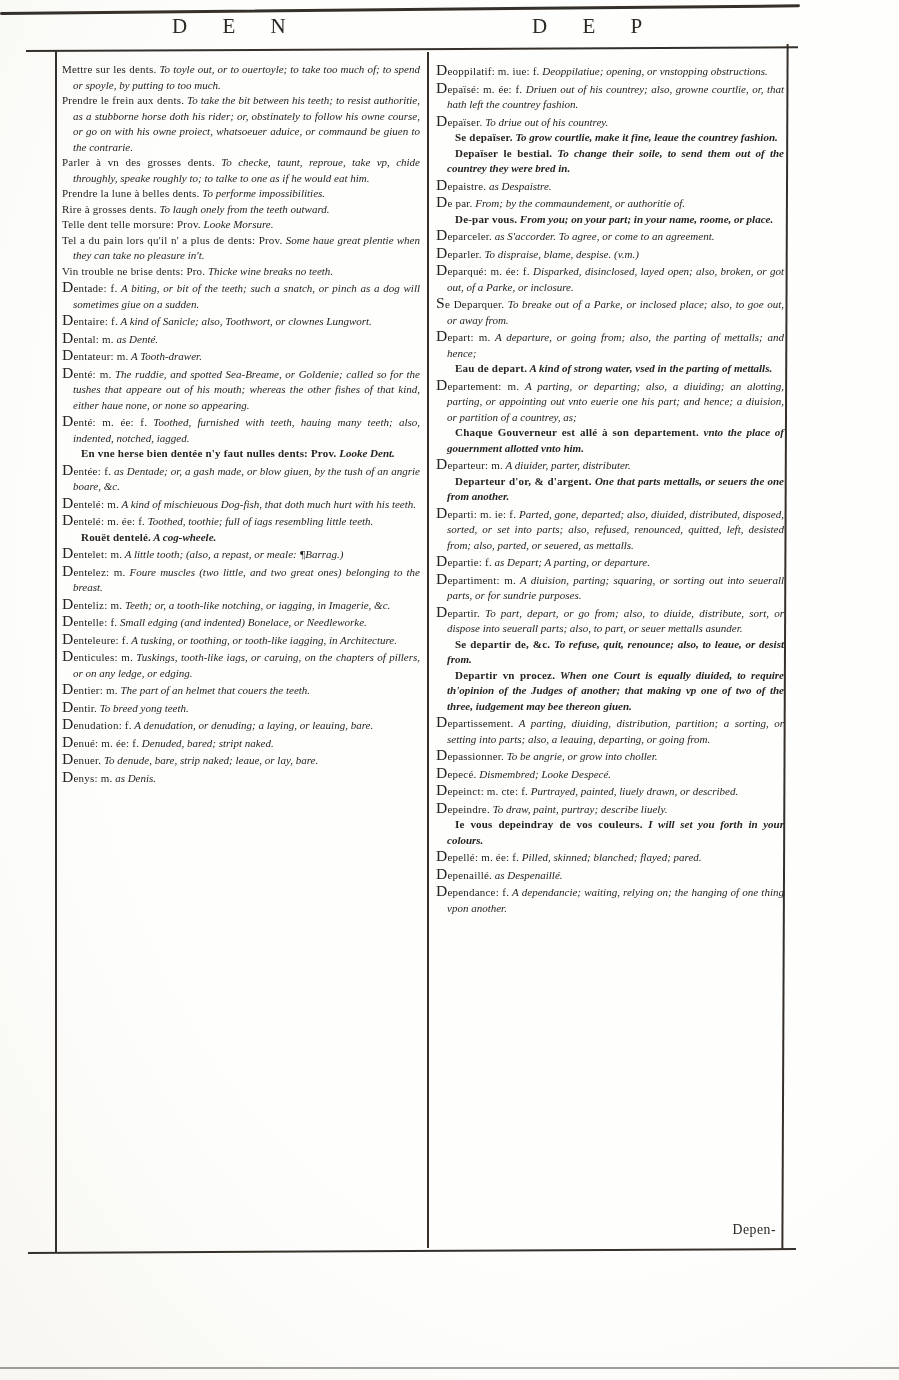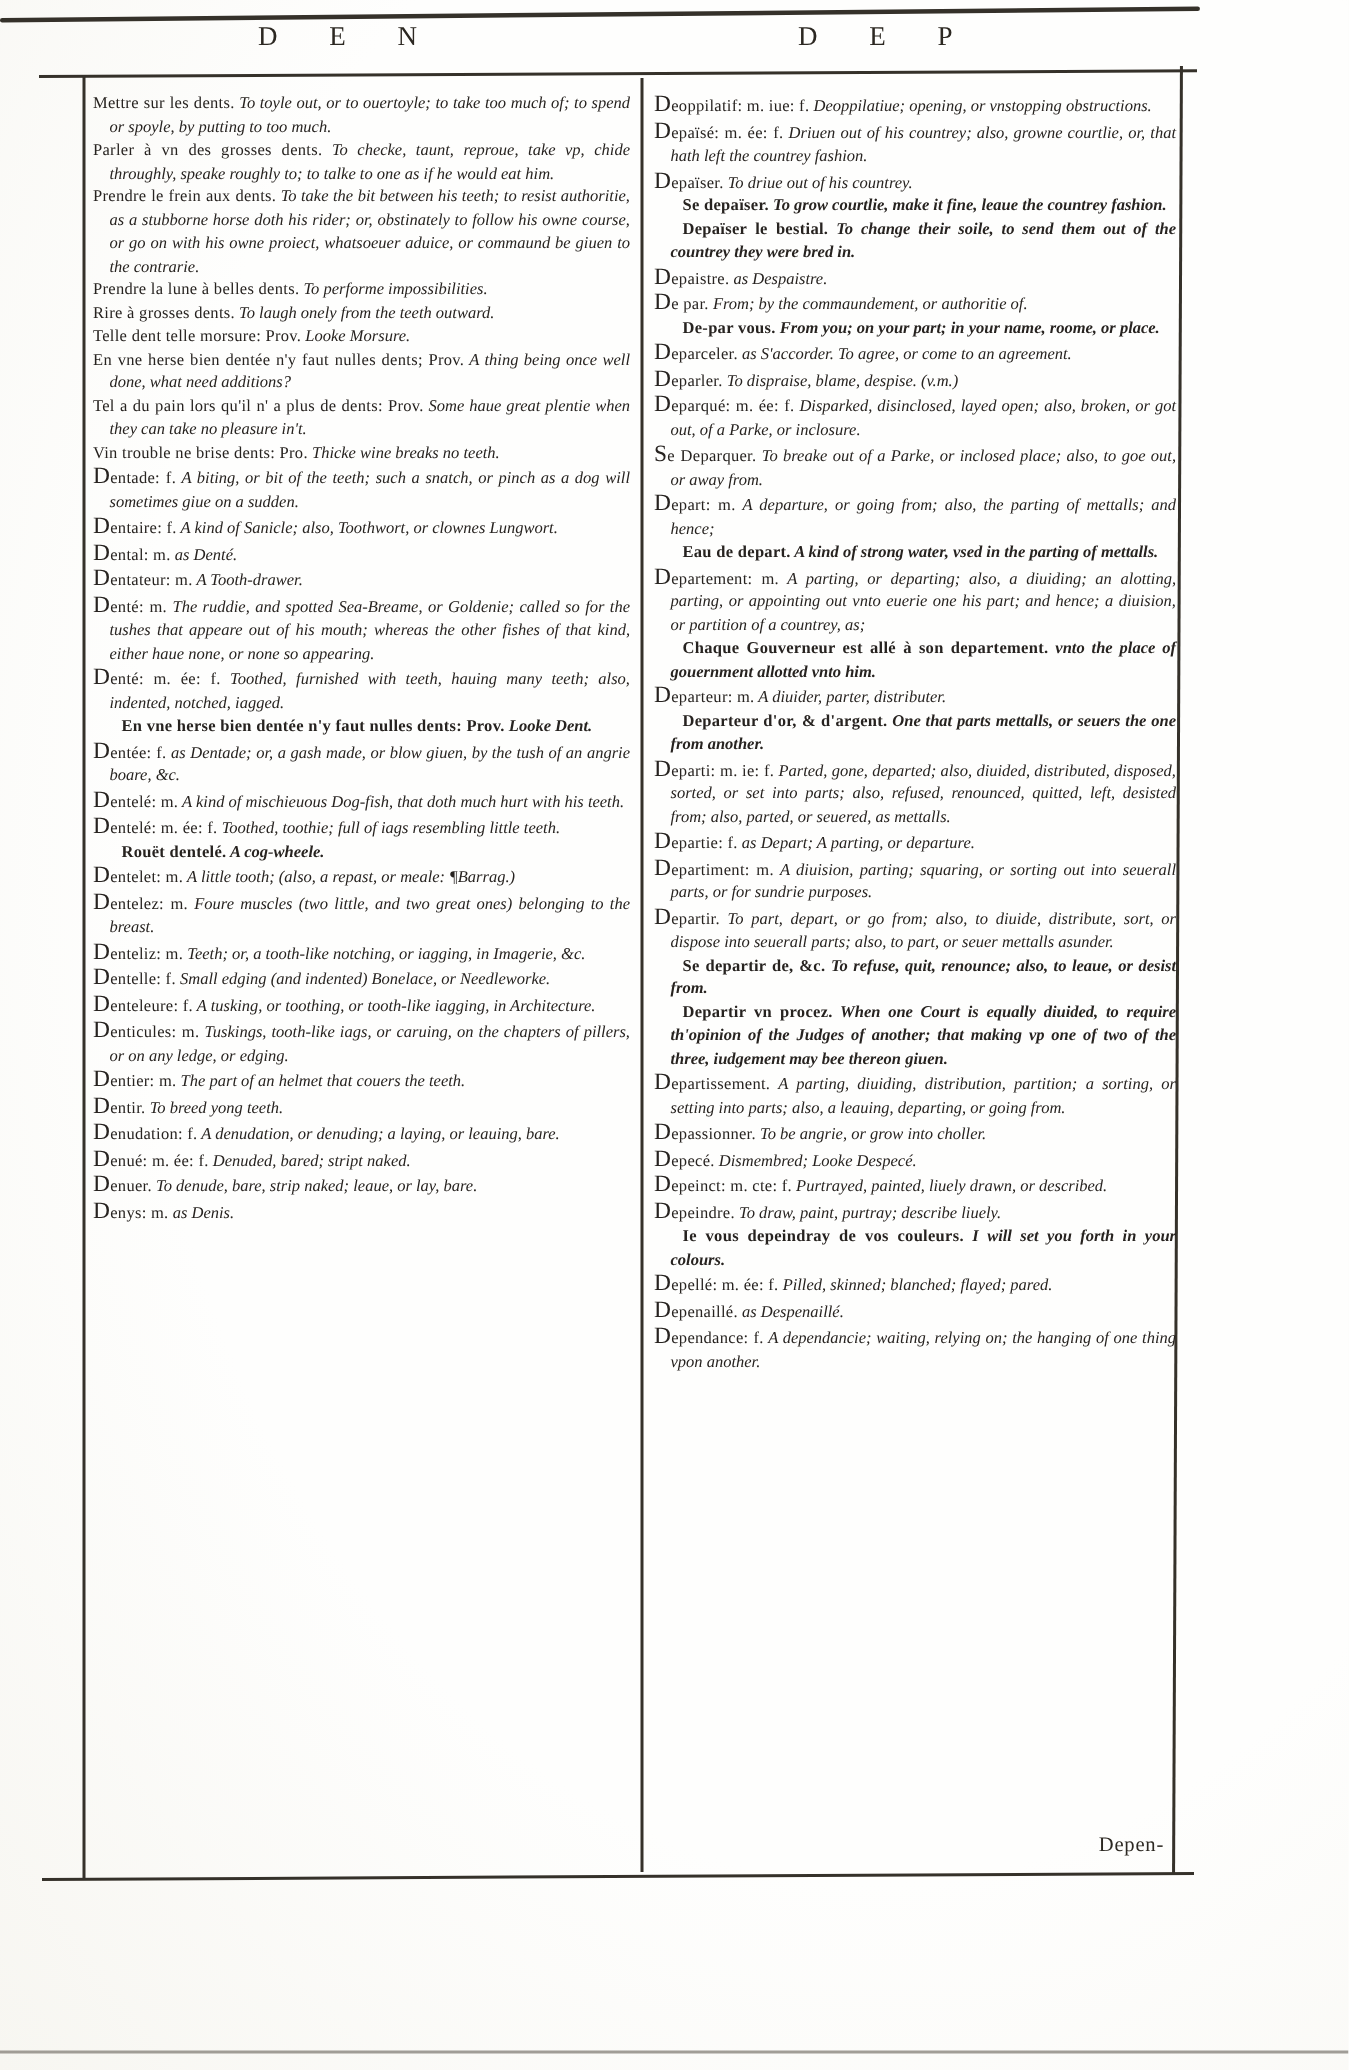--- a/index.html
+++ b/index.html
@@ -14,21 +14,21 @@
   
   .rule{position:absolute;background:#35312a;}
   .top-rule{left:0;top:12px;width:800px;height:3px;transform:rotate(-0.55deg);transform-origin:left center;border-radius:2px;}
   .header-bottom-rule{left:26px;top:50px;width:772px;height:2px;transform:rotate(-0.28deg);transform-origin:left center;}
   .frame-left-rule{left:55px;top:50px;width:2px;height:1202px;}
   .column-divider-rule{left:427px;top:52px;width:2px;height:1196px;}
   .frame-right-rule{left:784px;top:44px;width:2px;height:1206px;transform:rotate(0.25deg);}
   .frame-bottom-rule{left:28px;top:1252px;width:768px;height:2px;transform:rotate(-0.3deg);transform-origin:left center;}
   .page-bottom-edge{left:0;top:1367px;width:899px;height:2px;background:#8a867e;opacity:.8;}
   
-  .running-head{position:absolute;top:14px;font-size:18px;letter-spacing:15px;color:#2c2822;font-weight:normal;}
+  .running-head{position:absolute;top:14px;font-size:21px;letter-spacing:15px;color:#2c2822;font-weight:normal;}
   .head-left{left:172px;}
   .head-right{left:532px;}
   
   .col{position:absolute;top:62px;font-size:11px;line-height:15.5px;}
   .col-left{left:62px;width:358px;}
   .col-right{left:436px;width:348px;}
   .entry{margin:0;padding-left:11px;text-indent:-11px;text-align:justify;}
   .entry.sub{padding-left:11px;text-indent:8px;font-weight:bold;}
   .term{font-style:normal;letter-spacing:.2px;}
   .term .initial{font-size:1.42em;line-height:1;}
@@ -49,26 +49,25 @@
 
   <div class="rule header-bottom-rule"></div>
   <div class="rule frame-left-rule"></div>
   <div class="rule column-divider-rule"></div>
   <div class="rule frame-right-rule"></div>
   <div class="rule frame-bottom-rule"></div>
   <div class="rule page-bottom-edge"></div>
 
   <div class="col col-left" id="col-left">
       <p class="entry phrase"><span class="term">Mettre sur les dents.</span><span class="def"> To toyle out, or to ouertoyle; to take too much of; to spend or spoyle, by putting to too much.</span></p>
+      <p class="entry phrase"><span class="term">Prendre le frein aux dents.</span><span class="def"> To take the bit between his teeth; to resist authoritie, as a stubborne horse doth his rider; or, obstinately to follow his owne course, or go on with his owne proiect, whatsoeuer aduice, or commaund be giuen to the contrarie.</span></p>
       <p class="entry phrase"><span class="term">Parler à vn des grosses dents.</span><span class="def"> To checke, taunt, reproue, take vp, chide throughly, speake roughly to; to talke to one as if he would eat him.</span></p>
-      <p class="entry phrase"><span class="term">Prendre le frein aux dents.</span><span class="def"> To take the bit between his teeth; to resist authoritie, as a stubborne horse doth his rider; or, obstinately to follow his owne course, or go on with his owne proiect, whatsoeuer aduice, or commaund be giuen to the contrarie.</span></p>
       <p class="entry phrase"><span class="term">Prendre la lune à belles dents.</span><span class="def"> To performe impossibilities.</span></p>
       <p class="entry phrase"><span class="term">Rire à grosses dents.</span><span class="def"> To laugh onely from the teeth outward.</span></p>
       <p class="entry phrase"><span class="term">Telle dent telle morsure: Prov.</span><span class="def"> Looke Morsure.</span></p>
-      <p class="entry phrase"><span class="term">En vne herse bien dentée n'y faut nulles dents; Prov.</span><span class="def"> A thing being once well done, what need additions?</span></p>
       <p class="entry phrase"><span class="term">Tel a du pain lors qu'il n' a plus de dents: Prov.</span><span class="def"> Some haue great plentie when they can take no pleasure in't.</span></p>
       <p class="entry phrase"><span class="term">Vin trouble ne brise dents: Pro.</span><span class="def"> Thicke wine breaks no teeth.</span></p>
       <p class="entry main"><span class="term"><span class="initial">D</span>entade: f.</span><span class="def"> A biting, or bit of the teeth; such a snatch, or pinch as a dog will sometimes giue on a sudden.</span></p>
       <p class="entry main"><span class="term"><span class="initial">D</span>entaire: f.</span><span class="def"> A kind of Sanicle; also, Toothwort, or clownes Lungwort.</span></p>
       <p class="entry main"><span class="term"><span class="initial">D</span>ental: m.</span><span class="def"> as Denté.</span></p>
       <p class="entry main"><span class="term"><span class="initial">D</span>entateur: m.</span><span class="def"> A Tooth-drawer.</span></p>
       <p class="entry main"><span class="term"><span class="initial">D</span>enté: m.</span><span class="def"> The ruddie, and spotted Sea-Breame, or Goldenie; called so for the tushes that appeare out of his mouth; whereas the other fishes of that kind, either haue none, or none so appearing.</span></p>
       <p class="entry main"><span class="term"><span class="initial">D</span>enté: m. ée: f.</span><span class="def"> Toothed, furnished with teeth, hauing many teeth; also, indented, notched, iagged.</span></p>
       <p class="entry sub"><span class="term">En vne herse bien dentée n'y faut nulles dents: Prov.</span><span class="def"> Looke Dent.</span></p>
       <p class="entry main"><span class="term"><span class="initial">D</span>entée: f.</span><span class="def"> as Dentade; or, a gash made, or blow giuen, by the tush of an angrie boare, &amp;c.</span></p>

